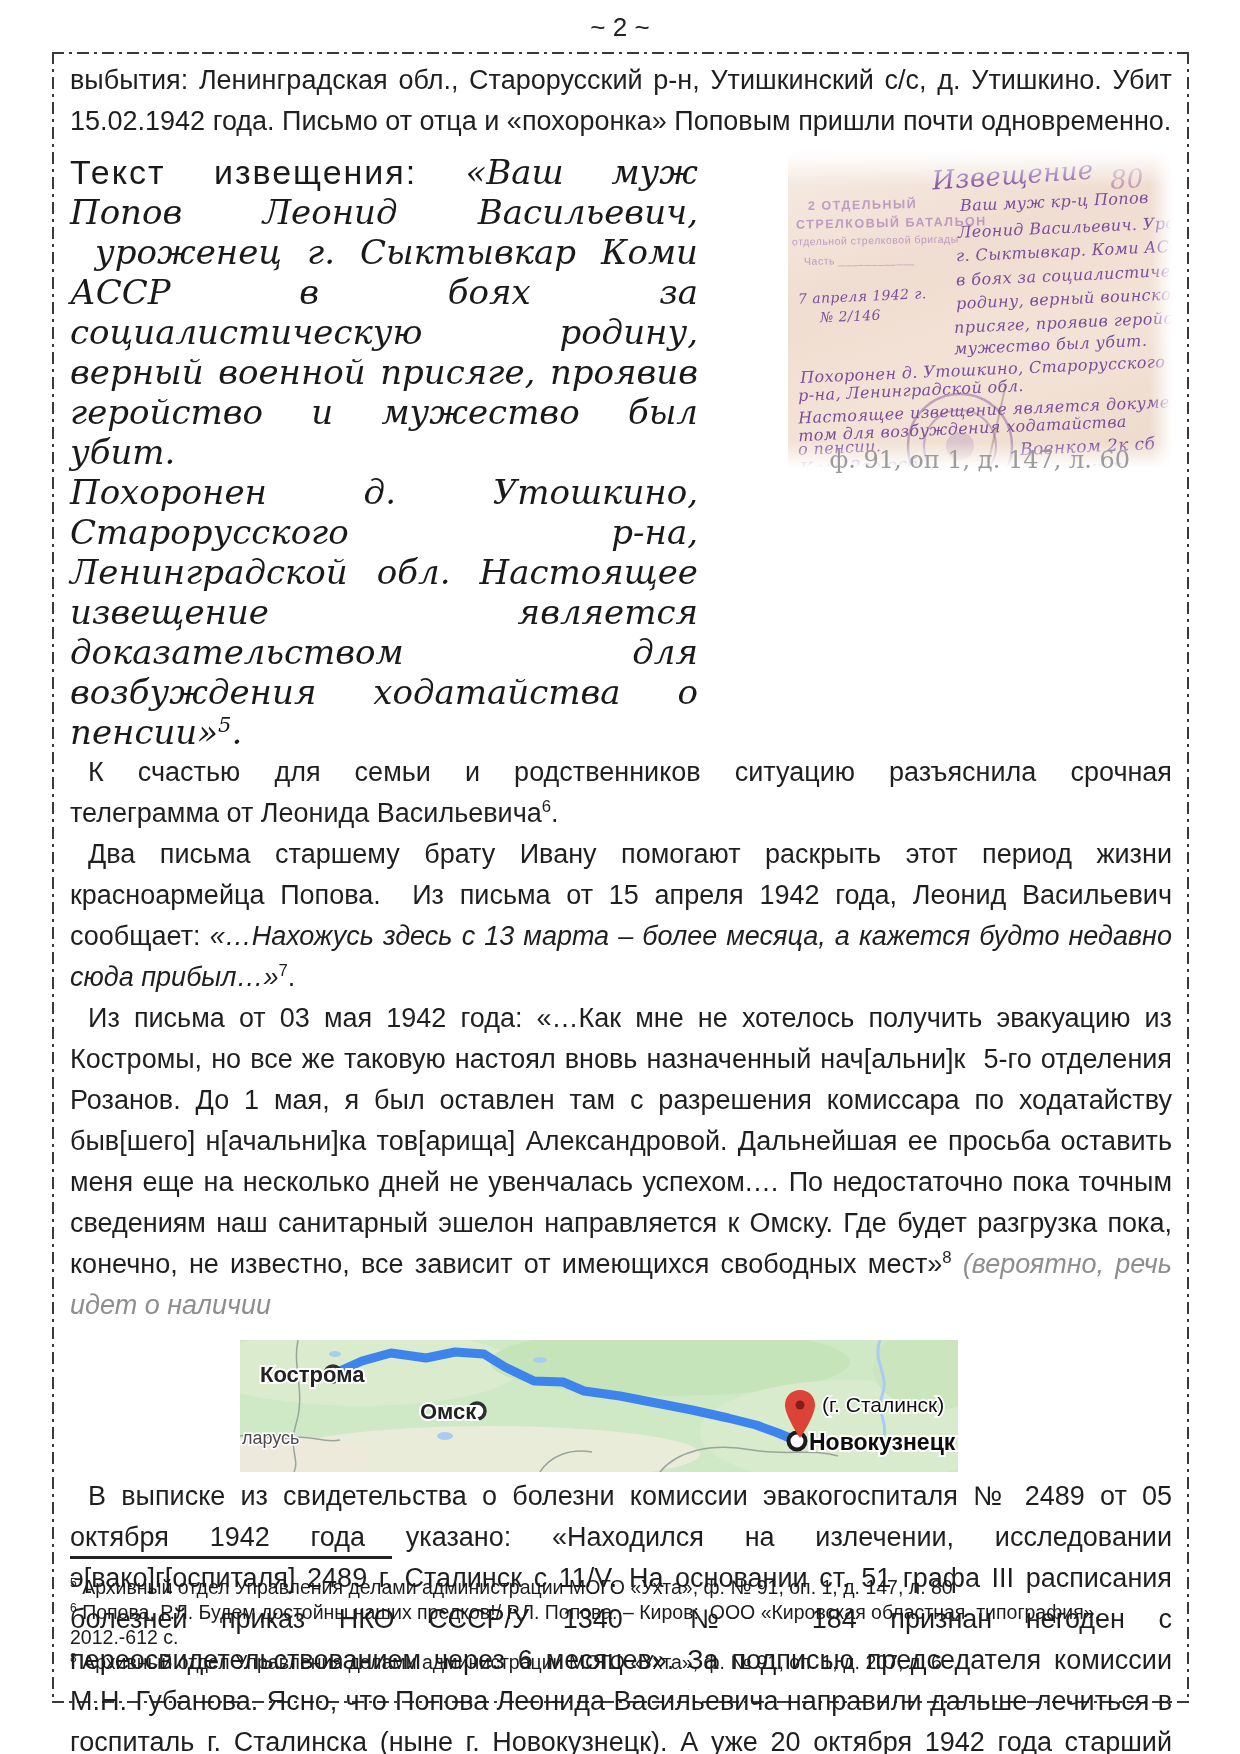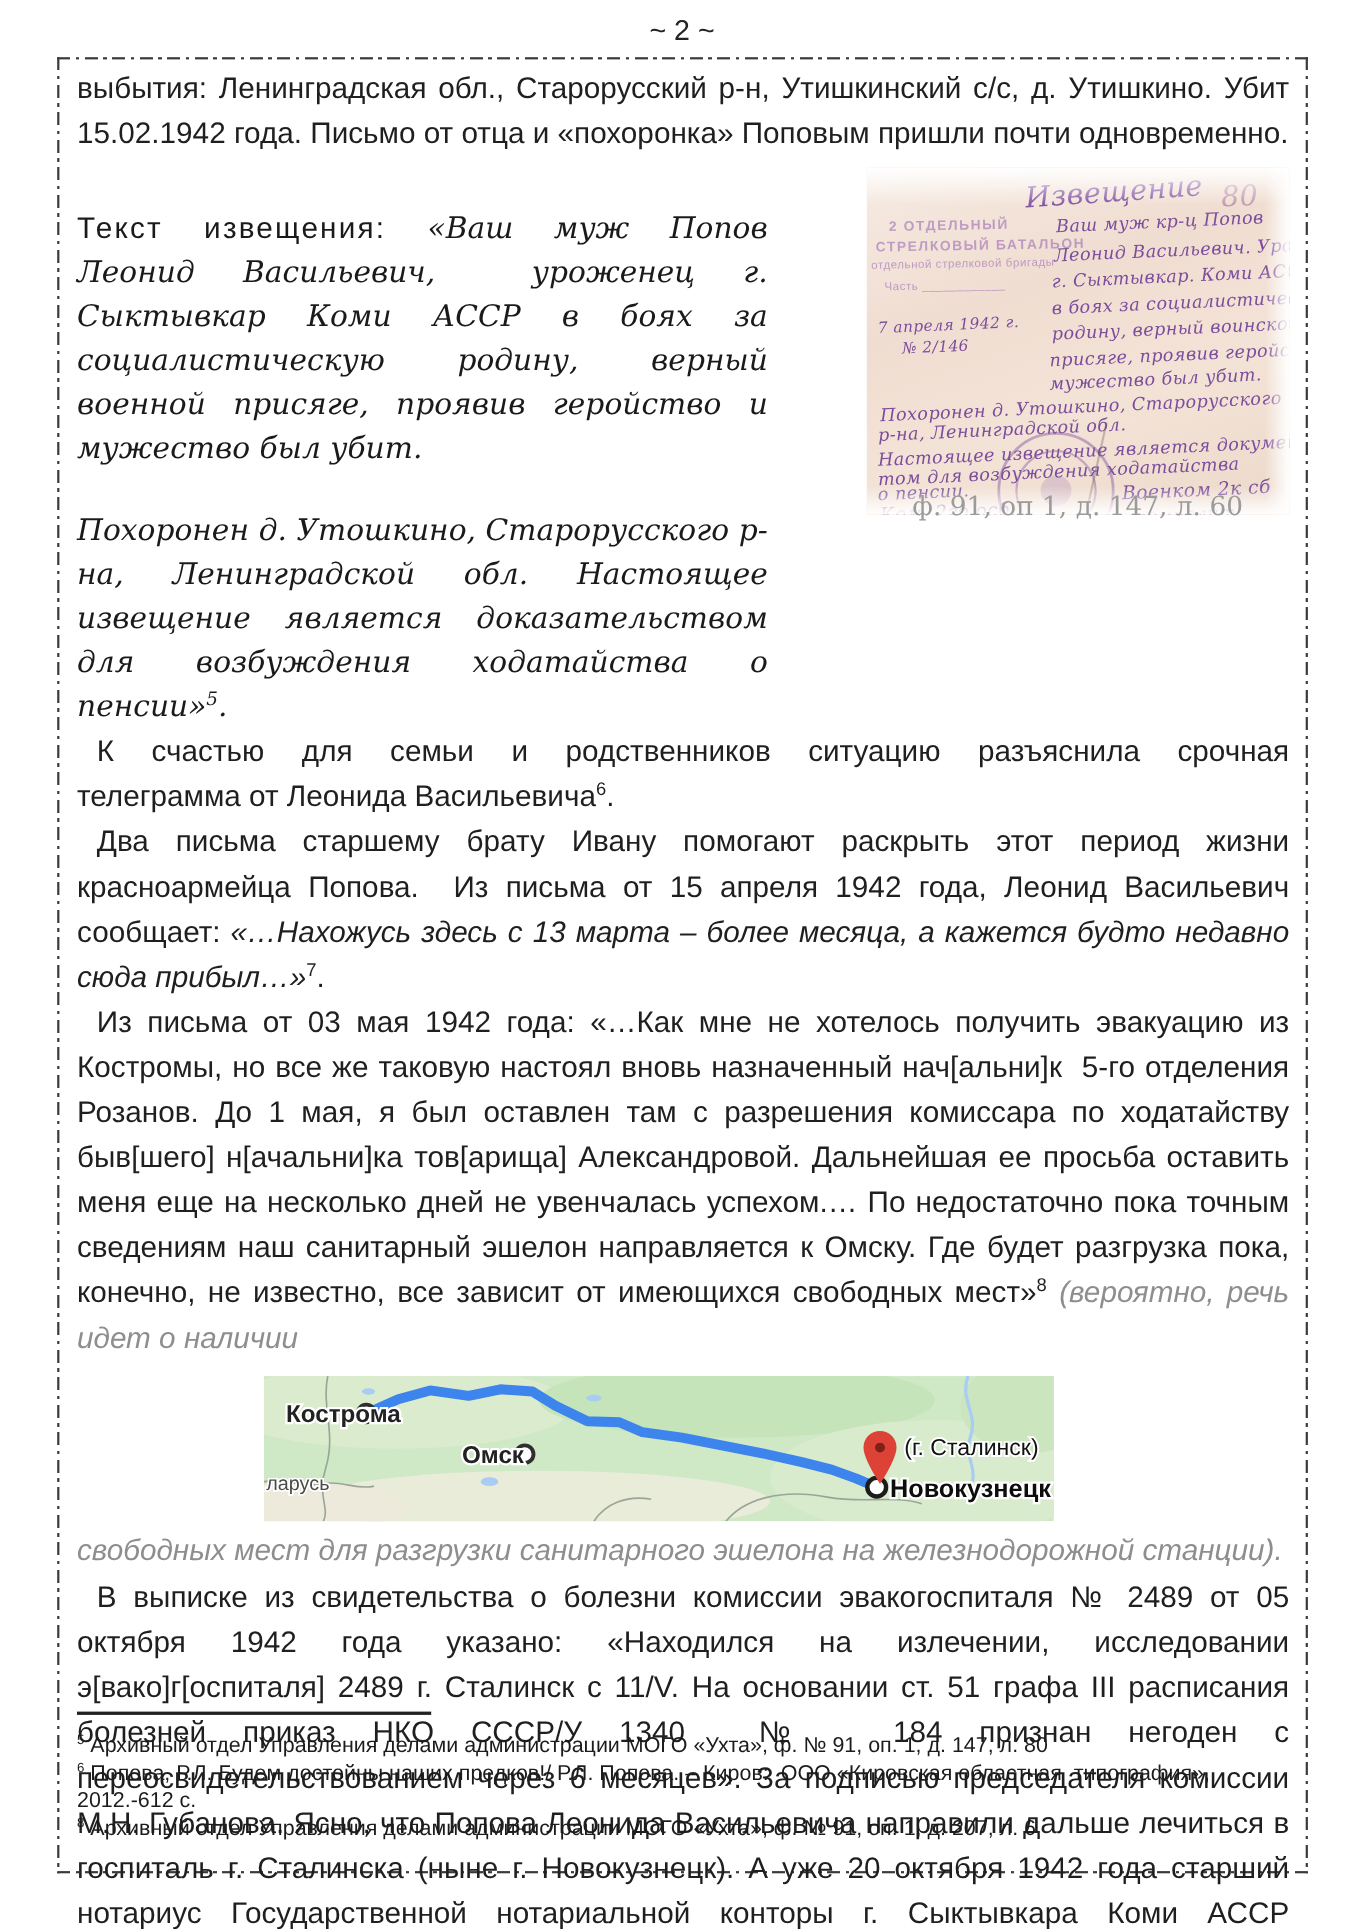--- a/index.html
+++ b/index.html
@@ -16,22 +16,22 @@
   .b-right{left:1187px;top:52px;width:2px;height:1651px;}
 
   .content{position:absolute;left:70px;top:60px;width:1102px;}
   .para{font-size:27px;line-height:41px;text-align:justify;margin:0;}
   .indent{text-indent:18px;}
   sup{font-size:0.62em;line-height:0;vertical-align:super;}
 
   
   .quote-row{display:flex;margin-top:10px;}
   .quote-col{width:628px;}
-  .quote-para{font-family:"DejaVu Serif",serif;font-style:italic;font-size:27px;
-        line-height:40px;text-align:justify;color:#1a1a1a;margin-top:35px;}
+  .quote-para{font-family:"DejaVu Serif",serif;font-style:italic;font-size:34px;
+        line-height:40px;text-align:justify;color:#1a1a1a;}
   .quote-lead{font-family:"Liberation Sans",sans-serif;font-style:normal;letter-spacing:2px;}
 
   .photo-col{margin-left:auto;width:384px;padding-left:40px;}
   .photo{position:relative;width:384px;height:316px;overflow:hidden;
          background:linear-gradient(160deg,#f6ebe2 0%,#f0ddd1 35%,#f3e3d6 65%,#ecd9cb 100%);}
   .photo .fade-top{position:absolute;left:0;top:0;width:100%;height:34px;
          background:linear-gradient(#ffffff,rgba(255,255,255,0));}
   .photo .fade-bottom{position:absolute;left:0;bottom:0;width:100%;height:26px;
          background:linear-gradient(rgba(255,255,255,0),#ffffff);}
   .photo .fade-right{position:absolute;right:0;top:0;width:22px;height:100%;
@@ -161,21 +161,20 @@
         <path d="M560,50 c-8.5,0 -15,6.5 -15,15 c0,11 15,33 15,33 c0,0 15,-22 15,-33 c0,-8.5 -6.5,-15 -15,-15 z" fill="#dd4236"></path>
         <circle cx="560" cy="65" r="4.5" fill="#7e2018"></circle>
         <text x="20" y="42" font-family="Liberation Sans, sans-serif" font-size="22" font-weight="700" fill="#222" stroke="#ffffff" stroke-width="4" paint-order="stroke">Кострома</text>
         <text x="180" y="79" font-family="Liberation Sans, sans-serif" font-size="22" font-weight="700" fill="#222" stroke="#ffffff" stroke-width="4" paint-order="stroke">Омск</text>
         <text x="2" y="104" font-family="Liberation Sans, sans-serif" font-size="18" fill="#4a4a4a" stroke="#ffffff" stroke-width="3" paint-order="stroke">ларусь</text>
         <text x="582" y="72" font-family="Liberation Sans, sans-serif" font-size="21" fill="#111" stroke="#ffffff" stroke-width="3.5" paint-order="stroke">(г. Сталинск)</text>
         <text x="569" y="110" font-family="Liberation Sans, sans-serif" font-size="23" font-weight="700" fill="#0d0d0d" stroke="#ffffff" stroke-width="4" paint-order="stroke">Новокузнецк</text>
       </svg>
     </div>
 
-    <p class="gray-note">свободных мест для разгрузки санитарного эшелона на железнодорожной станции).</p>
 
     <p class="para indent" style="margin-top:2px;">
       <span>В выписке из свидетельства о болезни комиссии эвакогоспиталя № 2489 от 05 октября 1942 года указано: «Находился на излечении, исследовании э[вако]г[оспиталя] 2489 г. Сталинск с 11/V. На основании ст. 51 графа III расписания болезней приказ НКО СССР/У 1340 &nbsp;№ &nbsp;184 признан негоден с переосвидетельствованием через 6 месяцев». За подписью председателя комиссии М.Н. Губанова. Ясно, что Попова Леонида Васильевича направили дальше лечиться в госпиталь г. Сталинска (ныне г. Новокузнецк). А уже 20 октября 1942 года старший нотариус Государственной нотариальной конторы г. Сыктывкара Коми АССР &nbsp;свидетельствует верность документа, представленного</span>
     </p>
   </div>
 
   <div class="footnotes">
     <div class="fn-sep"></div>
     <p class="fn"><sup>5</sup> <span>Архивный отдел Управления делами администрации МОГО «Ухта», ф. № 91, оп. 1, д. 147, л. 80</span></p>
     <p class="fn"><sup>6</sup> <span>Попова, Р.Л. Будем достойны наших предков!/ Р.Л. Попова. – Киров: &nbsp;ООО «Кировская областная &nbsp;типография», 2012.-612 с.</span></p>

